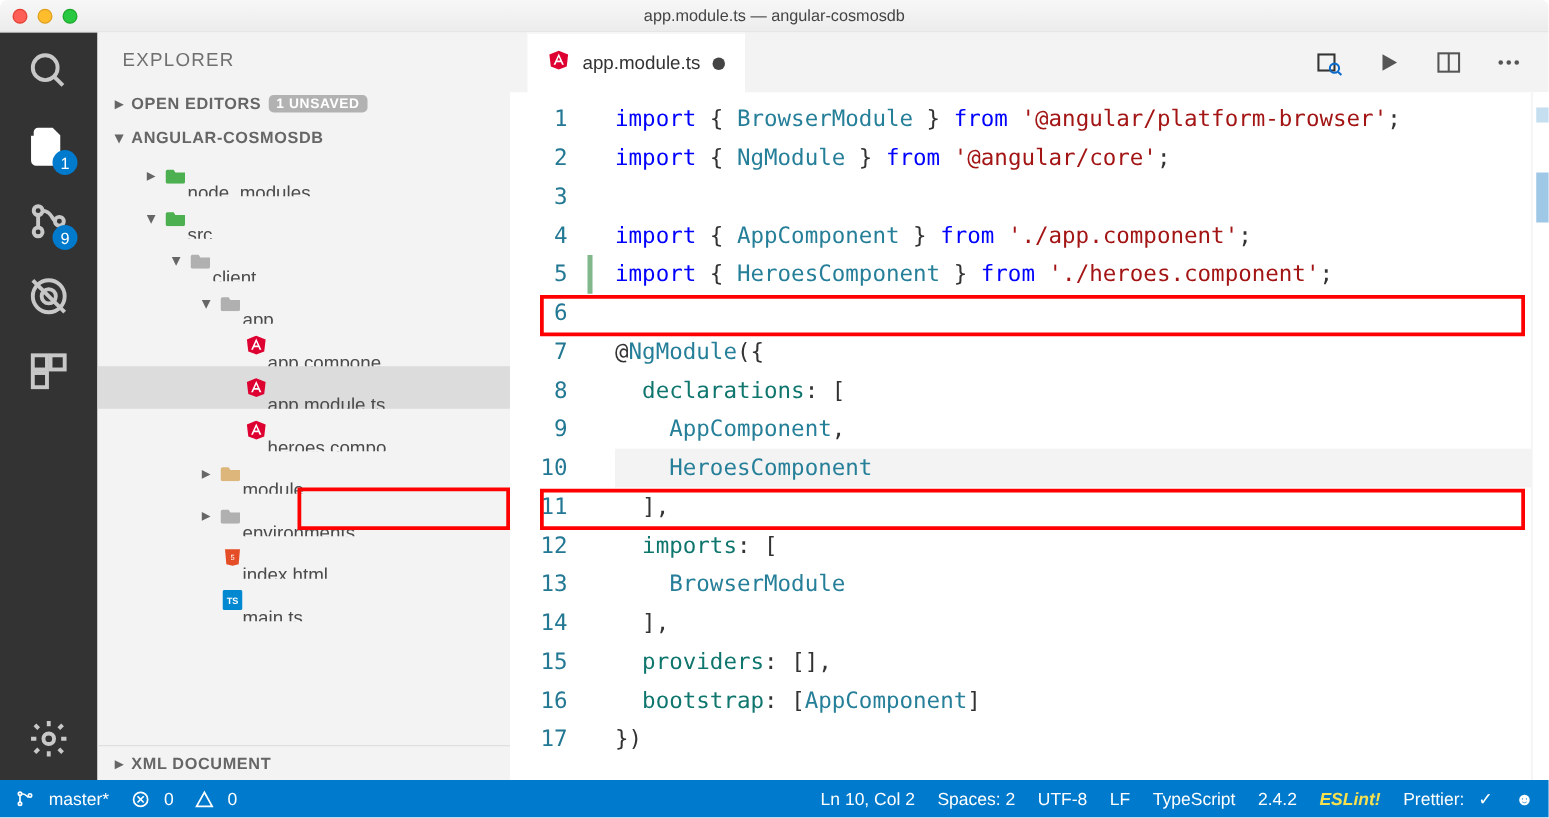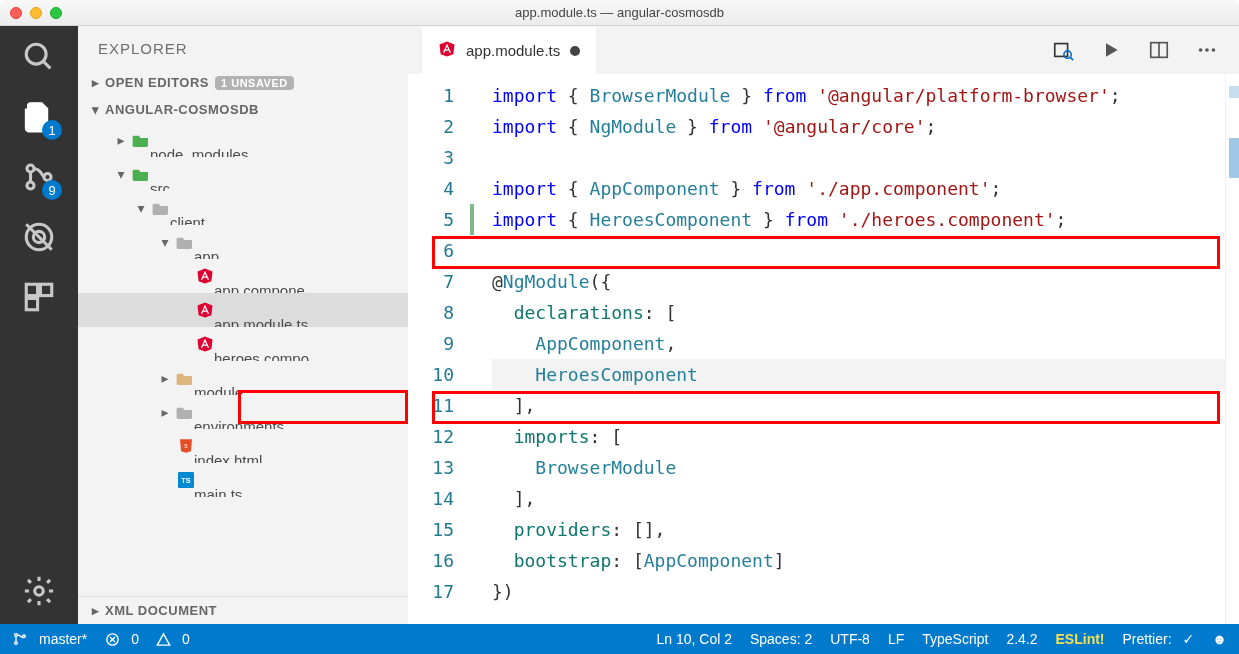--- a/index.html
+++ b/index.html
@@ -74,21 +74,21 @@
   .punc{ color: #333; }
   .prop{ color: #0f766e; }
 
   
   .chgbar { position: absolute; left: 0; width: 4px; height: 31px; background: #81b88b; }
 
   
   .statusbar { height: 30px; background: #007acc; color: #fff; display: flex; align-items: center; font-size: 14px; padding: 0 12px; gap: 18px; }
   .statusbar .sb-item { display: flex; align-items: center; gap: 11px; cursor: pointer; }
   .statusbar .spacer { flex: 1 1 auto; }
-  .sb-lint { color: #f5e050; font-weight: 600; }
+  .sb-lint { color: #f5e050; font-weight: 600; font-style: italic; }
 </style>
 </head>
 <body>
 
 <div class="titlebar">
   <div class="traffic">
     <span class="tl-close"></span>
     <span class="tl-min"></span>
     <span class="tl-max"></span>
   </div>

